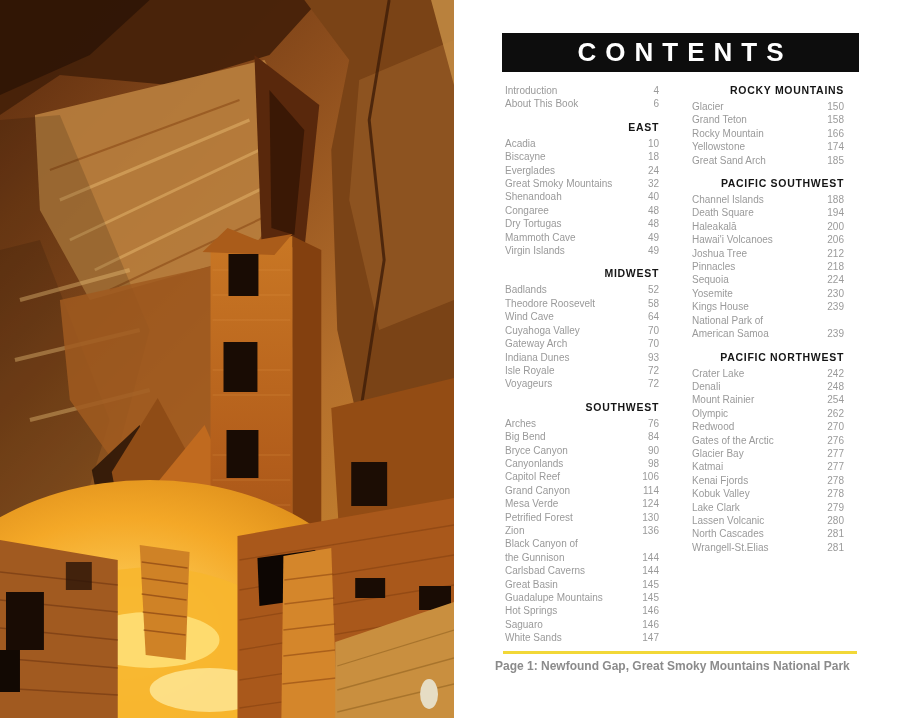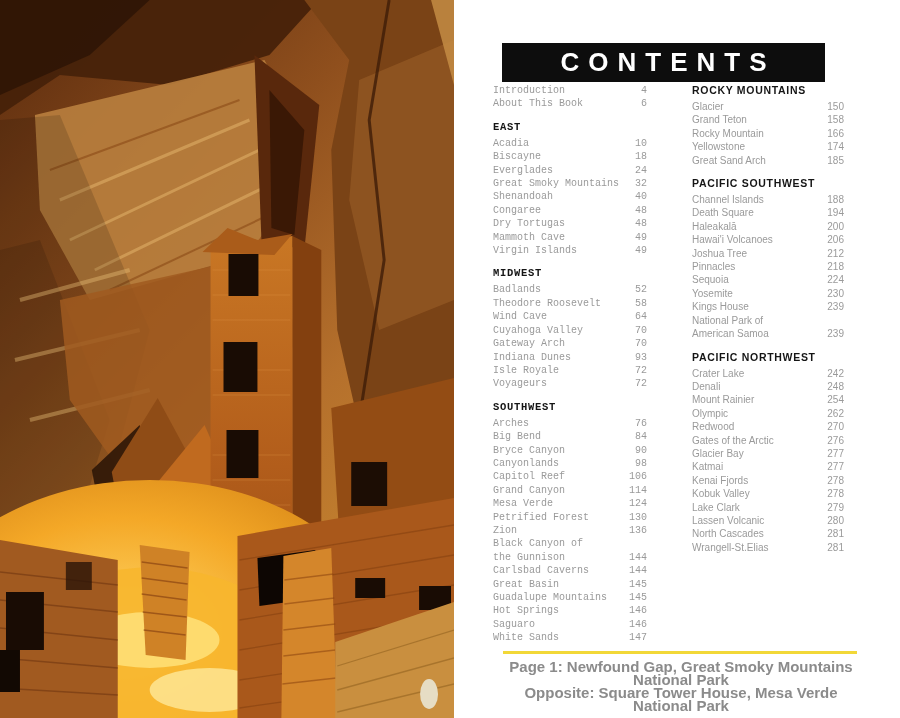--- a/index.html
+++ b/index.html
@@ -5,45 +5,45 @@
   * { margin:0; padding:0; box-sizing:border-box; }
   html,body { background:#ffffff; }
   body { font-family:"Liberation Sans", sans-serif; }
   .page { position:relative; width:900px; height:718px; background:#ffffff; overflow:hidden; }
 
   
   .photo { position:absolute; left:0; top:0; width:454px; height:718px; overflow:hidden; }
   .photo svg { display:block; width:100%; height:100%; }
 
   
-  .title-bar { position:absolute; left:502px; top:33px; width:323px; height:39px;
-               background:#0d0d0d; color:#ffffff; text-align:center;margin-top:10px; }
+  .title-bar { position:absolute; left:502px; top:33px; width:357px; height:39px;
+               background:#0d0d0d; color:#ffffff; text-align:center; }
   .title-bar .t { display:block; line-height:39px; font-size:26px; font-weight:bold;
                   letter-spacing:9px; text-indent:9px; }
 
   
   .col { position:absolute; top:84px; }
-  .col-left  { left:493px; width:154px;font-family:Liberation Mono, monospace; }
+  .col-left  { left:505px; width:154px; }
   .col-right { left:692px; width:152px; }
 
   .row { display:flex; justify-content:space-between; align-items:flex-end;
          font-size:10px; line-height:13.4px; color:#9a9a9a; }
   .row .lbl { text-align:left; padding-right:6px; }
   .row .num { text-align:right; white-space:nowrap; }
 
   .sec-h { font-size:10.5px; font-weight:bold; color:#151515; letter-spacing:.7px;
-           line-height:13px; margin:10px 0 3px 0; text-transform:uppercase; }
+           line-height:13px; margin:10px 0 3px 0; text-transform:uppercase;text-align:right; }
   .col-right .section:first-child .sec-h { margin-top:0; }
 
   .back-matter { margin-top:14px; }
 
   
   .rule { position:absolute; left:503px; top:651px; width:354px; height:3px; background:#f2d838; }
-  .caption { position:absolute; left:495px; top:660px; width:372px; text-align:center;
-             font-size:15px; font-weight:bold; color:#8b8b8b; line-height:13px; }
+  .caption { position:absolute; left:495px; top:660px; width:372px; 
+             font-size:12px; font-weight:bold; color:#8b8b8b; line-height:13px; }
 </style>
 </head>
 <body>
 
 <div class="page">
 
   <div class="photo">
     <svg viewBox="0 0 455 718" preserveAspectRatio="none">
       <defs>
         <linearGradient id="gBase" x1="0" y1="0" x2="0.65" y2="1">
@@ -420,16 +420,15 @@
           <span class="lbl">Wrangell-St.Elias</span>
           <span class="num">281</span>
         </div>
     </div>
 
   </div>
 
   <div class="rule"></div>
   <div class="caption">
     <div>Page 1: Newfound Gap, Great Smoky Mountains National Park</div>
-    <div>Opposite: Square Tower House, Mesa Verde National Park</div>
   </div>
 
 </div>
 
 </body></html>

